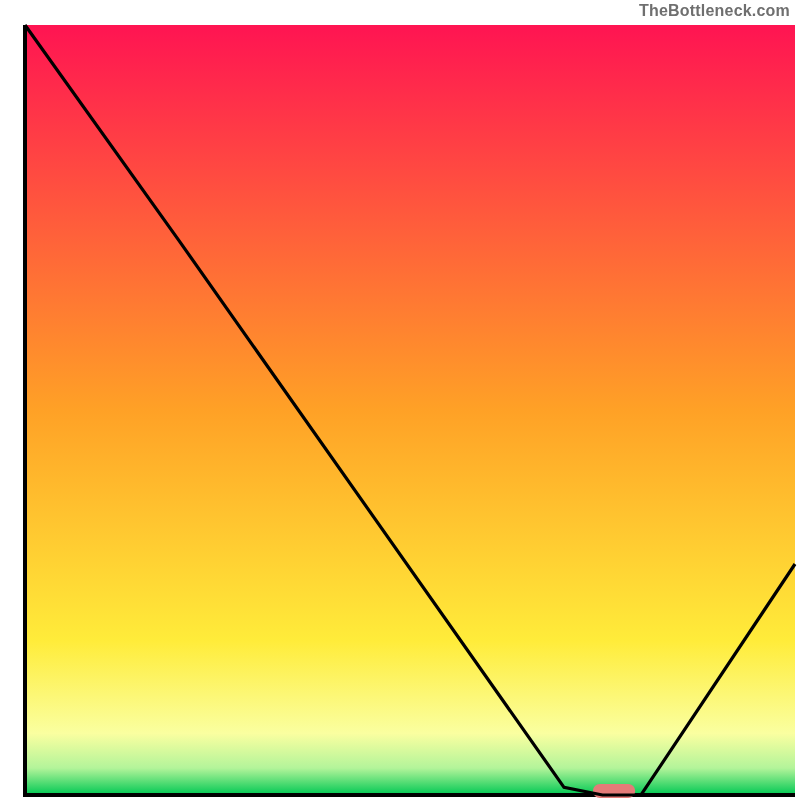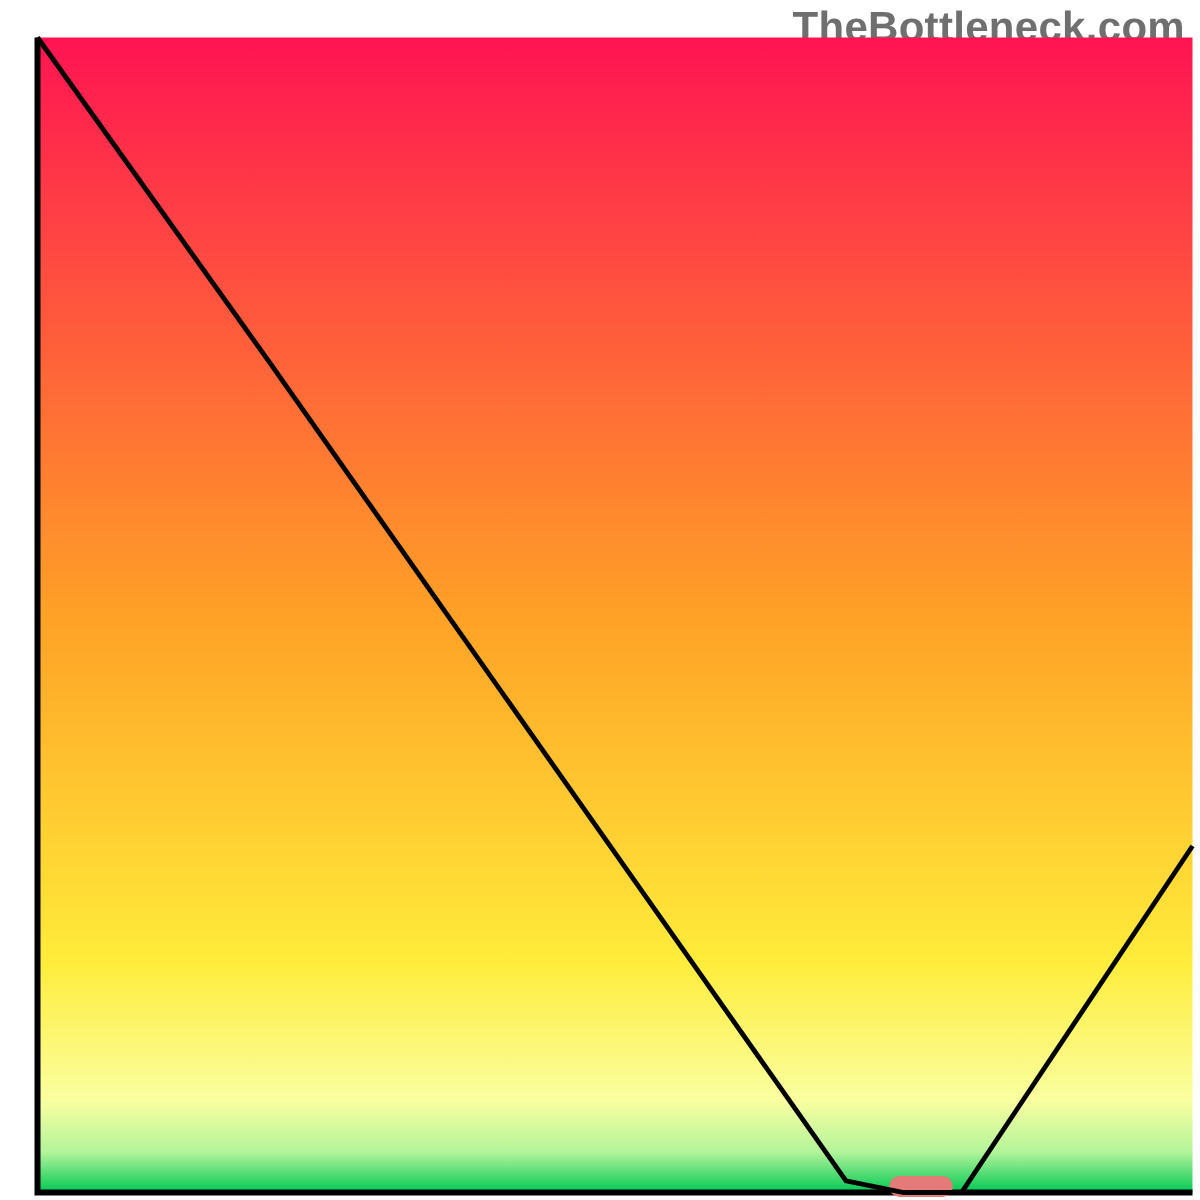--- a/index.html
+++ b/index.html
@@ -12,21 +12,21 @@
   }
   .stage {
     position: relative;
     width: 800px;
     height: 800px;
   }
   .watermark {
     position: absolute;
     top: 2px;
     right: 10px;
-    font-size: 28px;
+    font-size: 16px;
     font-weight: bold;
     color: #6f6f6f;
     letter-spacing: 0.2px;
   }
   svg {
     position: absolute;
     left: 0;
     top: 0;
   }
 </style>

